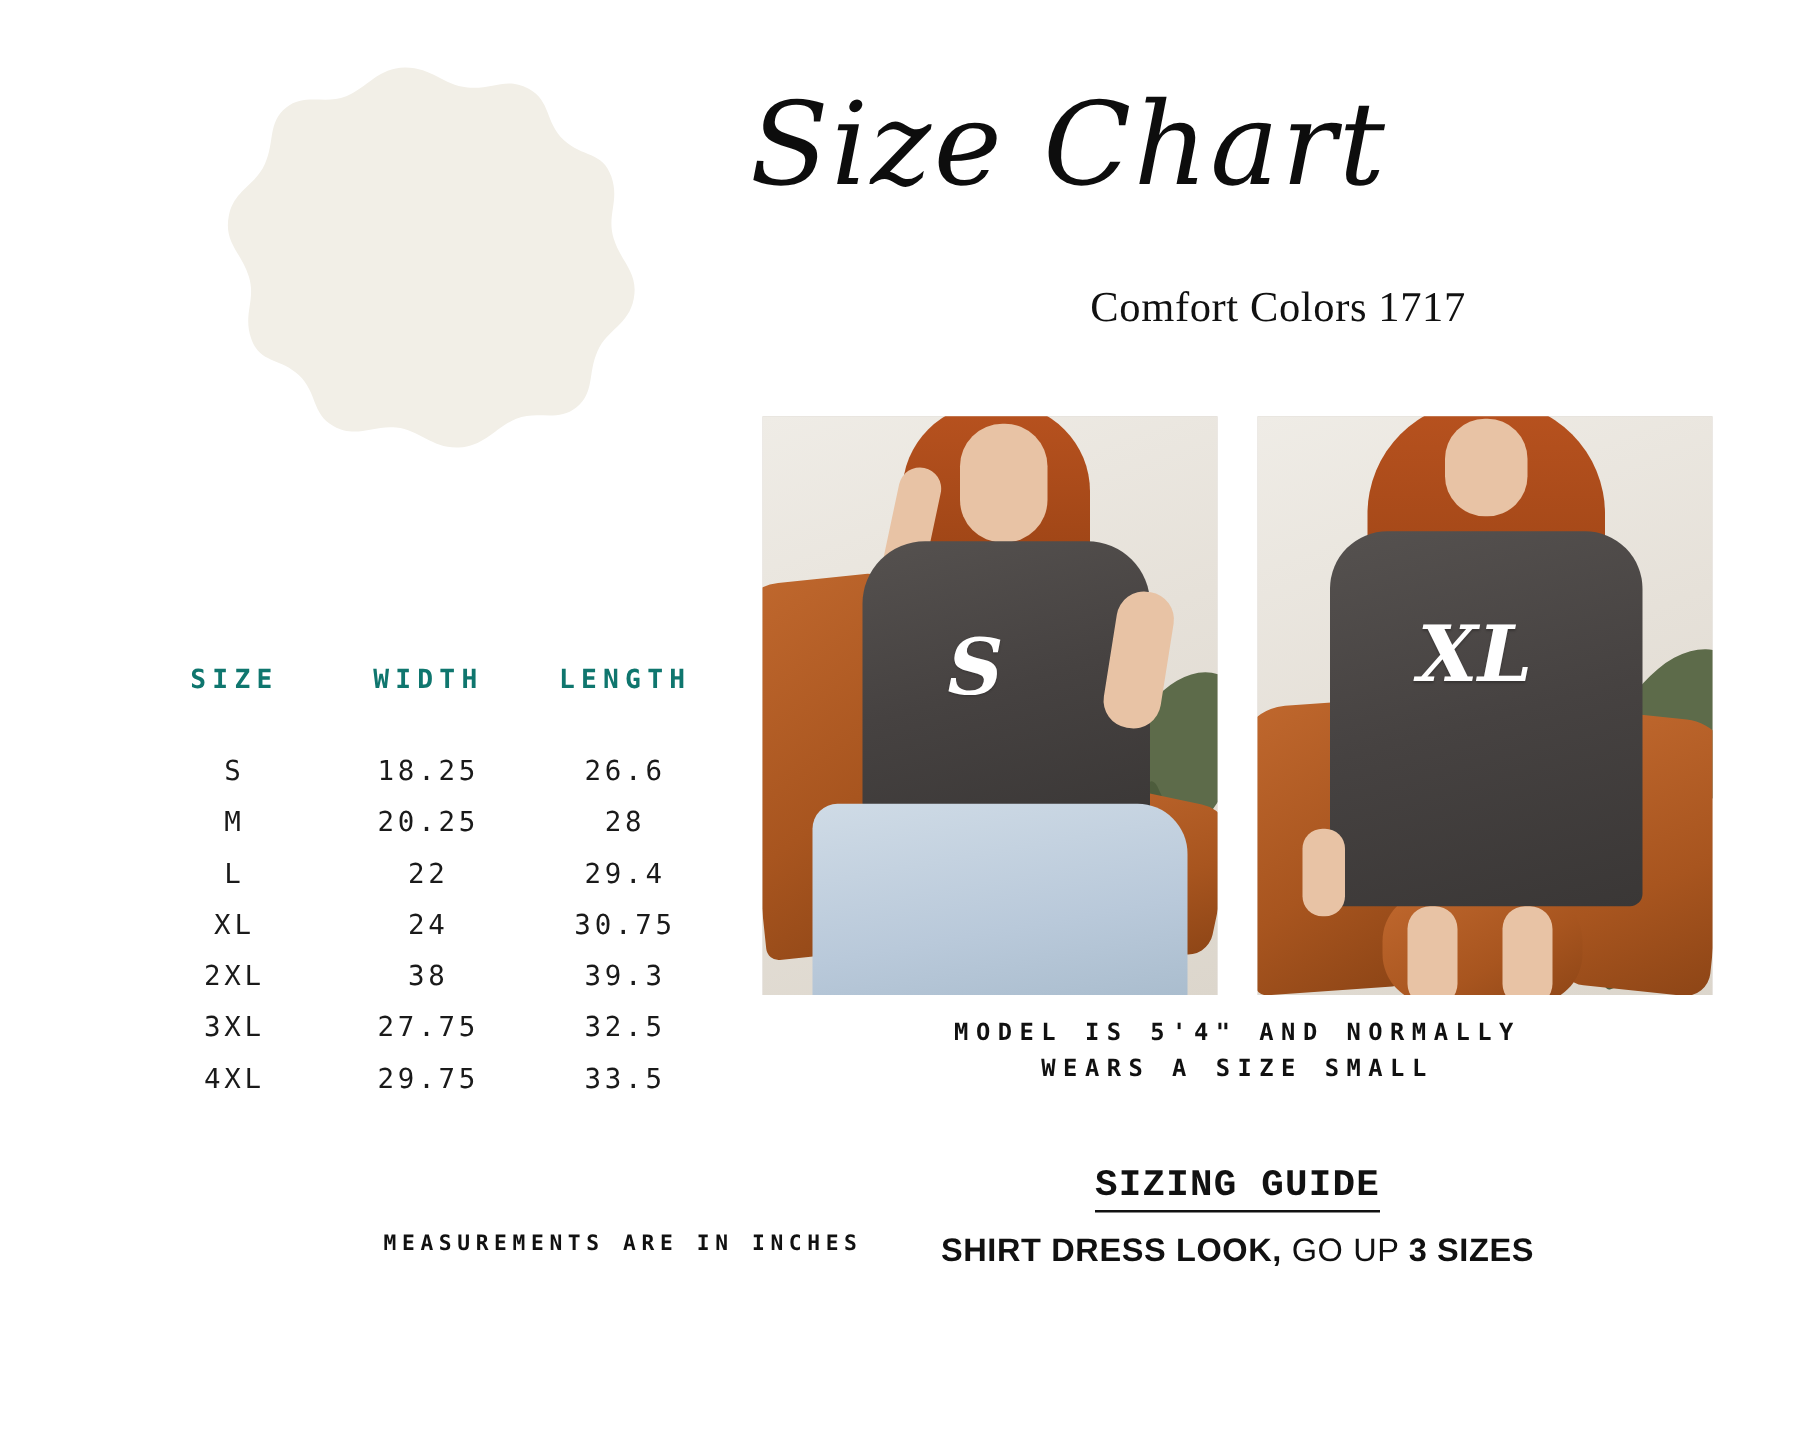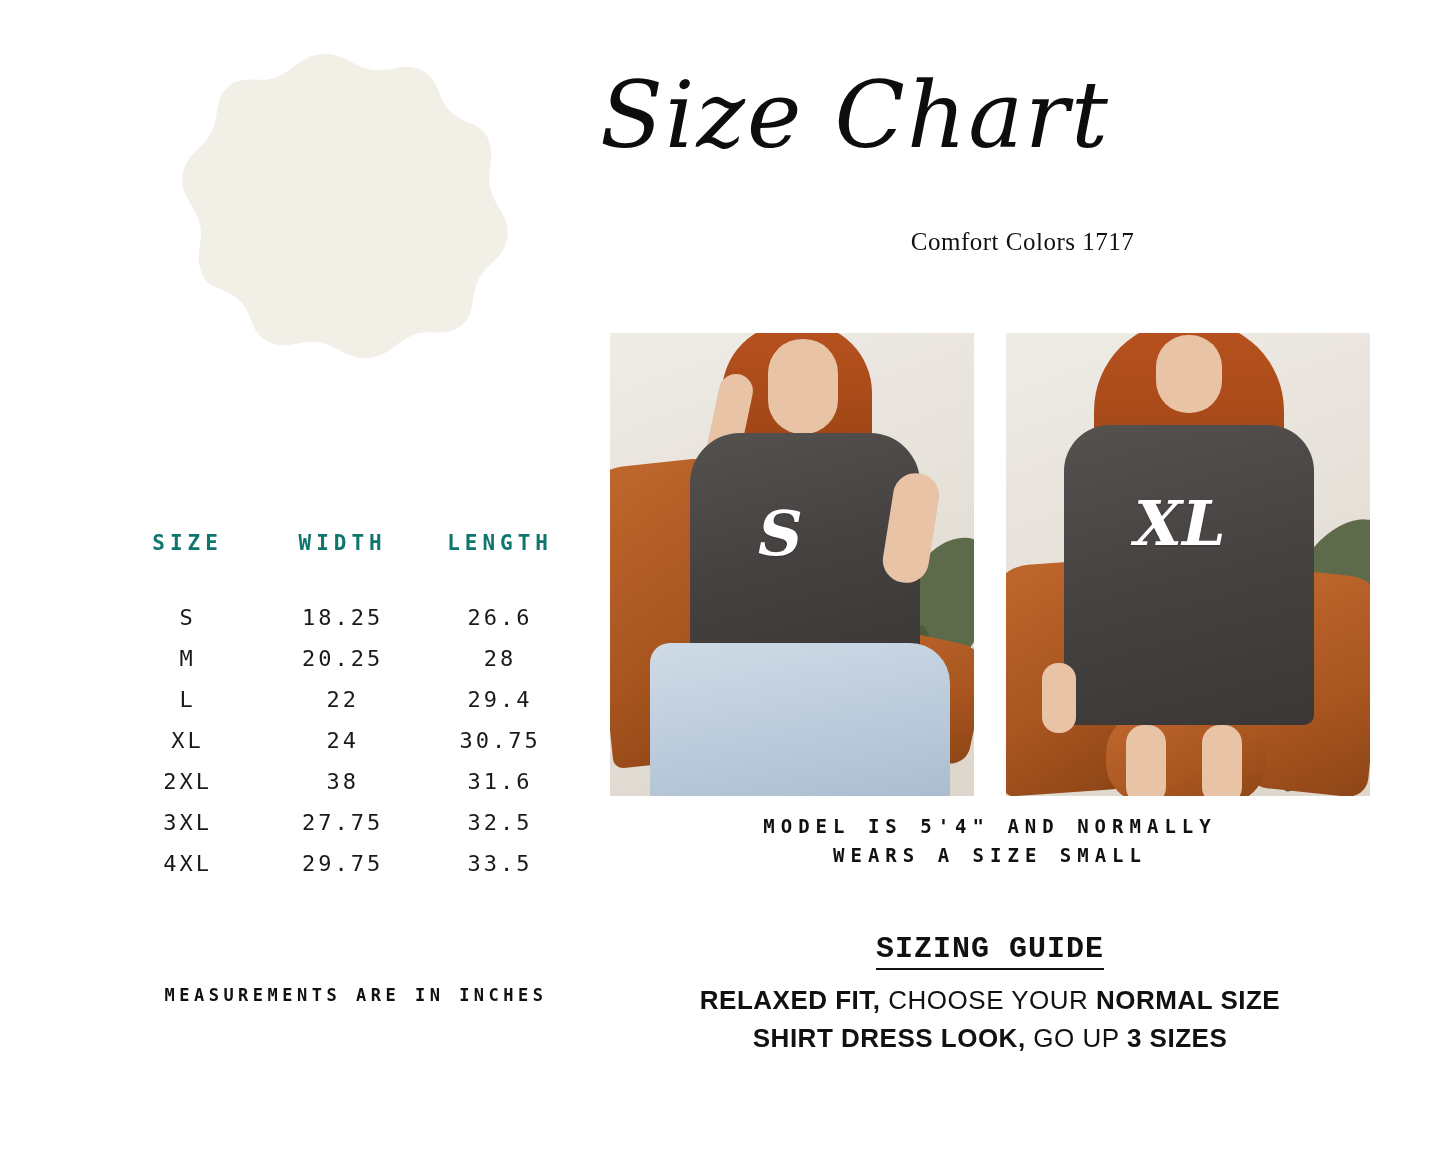--- a/index.html
+++ b/index.html
@@ -60,27 +60,26 @@
   }
   .size-table th.c-size, .size-table td.c-size { width: 33%; }
   .size-table th.c-width, .size-table td.c-width { width: 33%; }
   .size-table th.c-length, .size-table td.c-length { width: 34%; }
 
   .measure-note {
     position: absolute;
     left: 0;
     top: 985px;
     width: 690px;
-    text-align: center;
+    text-align: right;
     font-family: "DejaVu Sans Mono", monospace;
     font-size: 17px;
     font-weight: 700;
     letter-spacing: 4.5px;
     color: #111;
-    padding-left: 11px;
   }
 
   
   .right-col {
     position: absolute;
     left: 600px;
     top: 0;
     width: 845px;
     height: 1156px;
   }
@@ -99,21 +98,21 @@
     color: #0d0d0d;
     line-height: 1;
   }
   .title-sub {
     position: absolute;
     left: 0;
     top: 228px;
     width: 845px;
     text-align: center;
     font-family: "Liberation Serif", serif;
-    font-size: 25px;
+    font-size: 34px;
     letter-spacing: 0.5px;
     color: #111;
   }
 
   .photos {
     position: absolute;
     left: 10px;
     top: 333px;
     width: 760px;
     height: 463px;
@@ -247,21 +246,21 @@
         <td class="c-length">29.4</td>
       </tr>
       <tr>
         <td class="c-size">XL</td>
         <td class="c-width">24</td>
         <td class="c-length">30.75</td>
       </tr>
       <tr>
         <td class="c-size">2XL</td>
         <td class="c-width">38</td>
-        <td class="c-length">31.6</td>
+        <td class="c-length">39.3</td>
       </tr>
       <tr>
         <td class="c-size">3XL</td>
         <td class="c-width">27.75</td>
         <td class="c-length">32.5</td>
       </tr>
       <tr>
         <td class="c-size">4XL</td>
         <td class="c-width">29.75</td>
         <td class="c-length">33.5</td>
@@ -315,19 +314,16 @@
     <div>MODEL IS 5'4" AND NORMALLY</div>
     <div>WEARS A SIZE SMALL</div>
   </div>
 
   <div class="guide-title">
     <span>SIZING GUIDE</span>
   </div>
 
   <div class="guide-lines">
     <div class="ln">
-      <b>RELAXED FIT,</b><i> CHOOSE YOUR </i><b>NORMAL SIZE</b>
-    </div>
-    <div class="ln">
       <b>SHIRT DRESS LOOK,</b><i> GO UP </i><b>3 SIZES</b>
     </div>
   </div>
 </div>
 
 </body></html>

